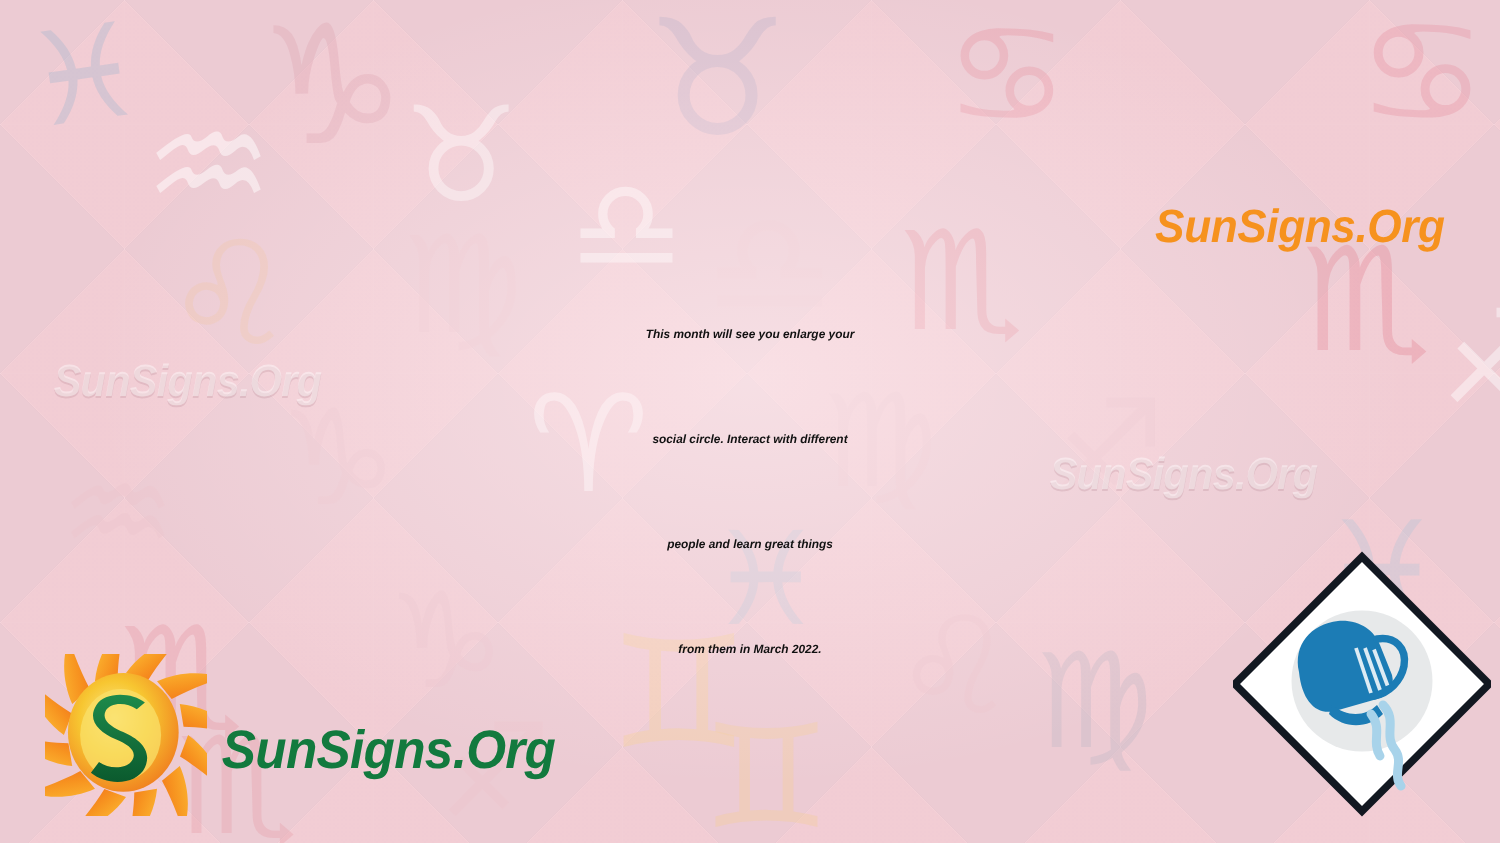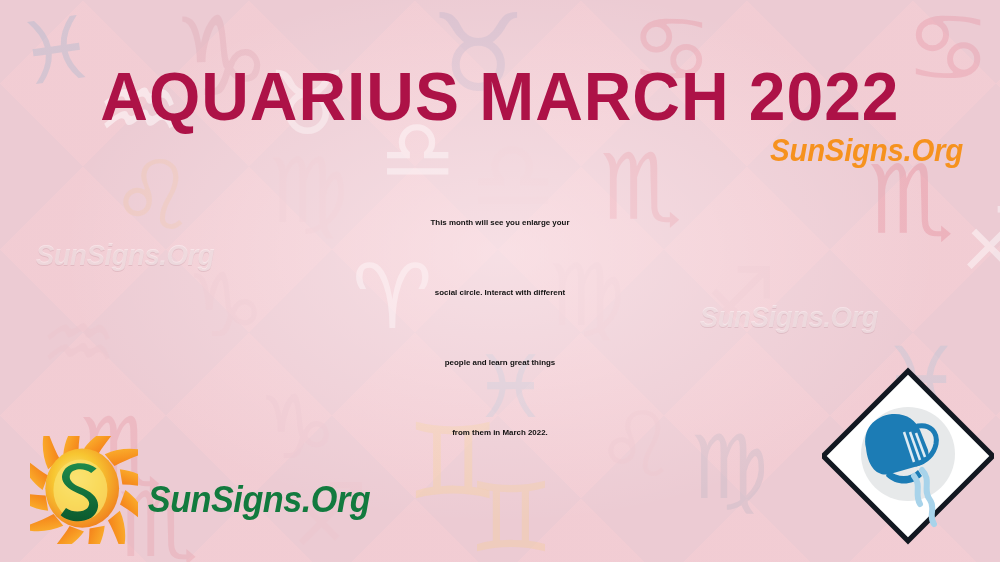--- a/index.html
+++ b/index.html
@@ -101,20 +101,21 @@
   }
 
   
   #body-text {
     position: absolute;
     left: 0; right: 0;
     top: 188px;
     text-align: center;
     padding: 0 18px;
     box-sizing: border-box;
+    font-style: italic;
   }
   #body-text .line {
     font-family: "Liberation Sans Narrow", "Liberation Sans", sans-serif;
     font-weight: bold;
     font-size: 52px;
     line-height: 70px;
     color: #111111;
     white-space: nowrap;
     transform: scaleX(0.99);
     letter-spacing: 0px;
@@ -186,23 +187,20 @@
       <span class="zglyph" style="left: 690px; top: 424px; font-size: 88px; color: rgba(190, 182, 198, 0.36);">♍</span>
       <span class="zglyph" style="left: 468px; top: 470px; font-size: 96px; color: rgba(244, 206, 160, 0.42);">♊</span>
       <span class="zglyph" style="left: 118px; top: 480px; font-size: 90px; color: rgba(232, 160, 172, 0.38);">♏</span>
       <span class="zglyph" style="left: 292px; top: 472px; font-size: 86px; color: rgba(236, 198, 206, 0.55);">♐</span>
     </div>
   <div id="bg-vignette"></div>
 
   <div class="watermark" id="wm-left">SunSigns.Org</div>
   <div class="watermark" id="wm-mid">SunSigns.Org</div>
 
-  <div id="title-row">
-    <span id="title">AQUARIUS MARCH 2022</span>
-  </div>
 
   <div id="brand-top">SunSigns.Org</div>
 
   <div id="body-text">
     <div class="line" style="font-size: 8px;">This month will see you enlarge your</div>
     <div class="line" style="font-size: 8px;">social circle. Interact with different</div>
     <div class="line" style="font-size: 8px;">people and learn great things</div>
     <div class="line" style="font-size: 8px;">from them in March 2022.</div>
   </div>
 

